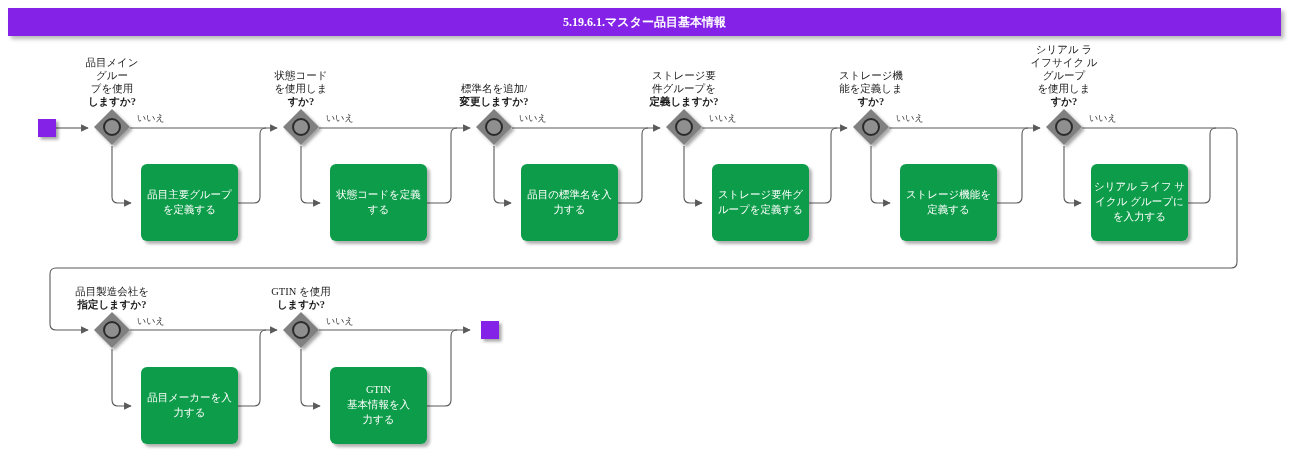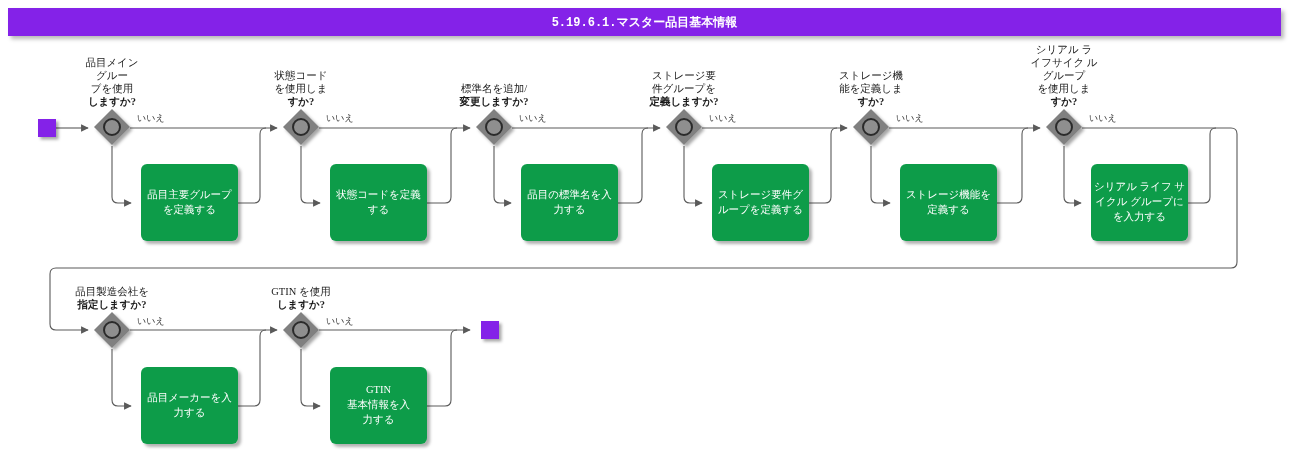--- a/index.html
+++ b/index.html
@@ -27,21 +27,21 @@
     width: 1273px;
     height: 28px;
     background: #8422e8;
     box-shadow: 3px 3px 4px rgba(0,0,0,0.28);
     display: flex;
     align-items: center;
     justify-content: center;
   }
   #title-text {
     color: #ffffff;
-    font-family: Liberation Mono, monospace;
+    font-family: Liberation Serif, serif;
     font-size: 12px;
     font-weight: bold;
     letter-spacing: 0px;
     white-space: nowrap;
   }
   svg#flow {
     position: absolute;
     left: 0;
     top: 0;
     width: 1289px;

